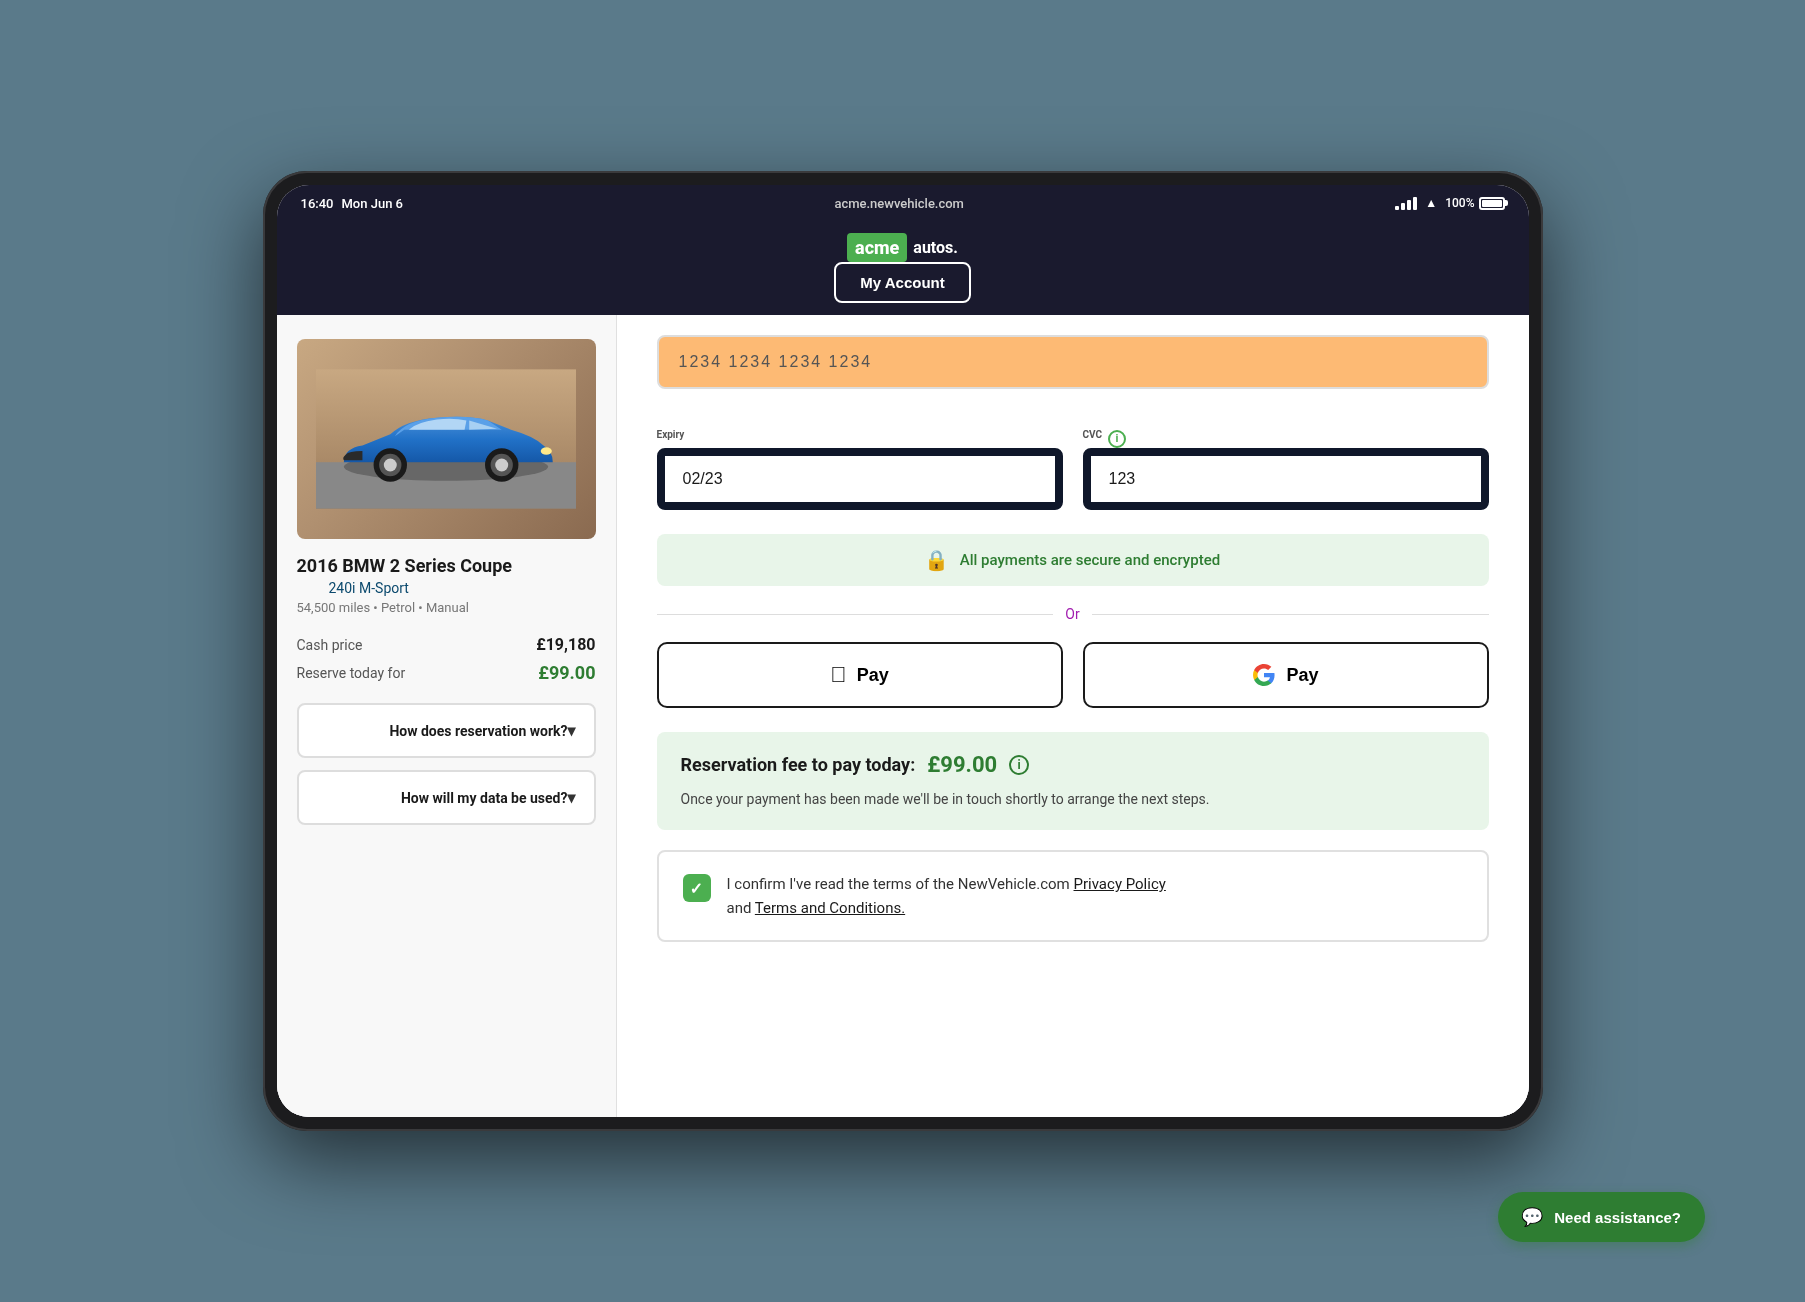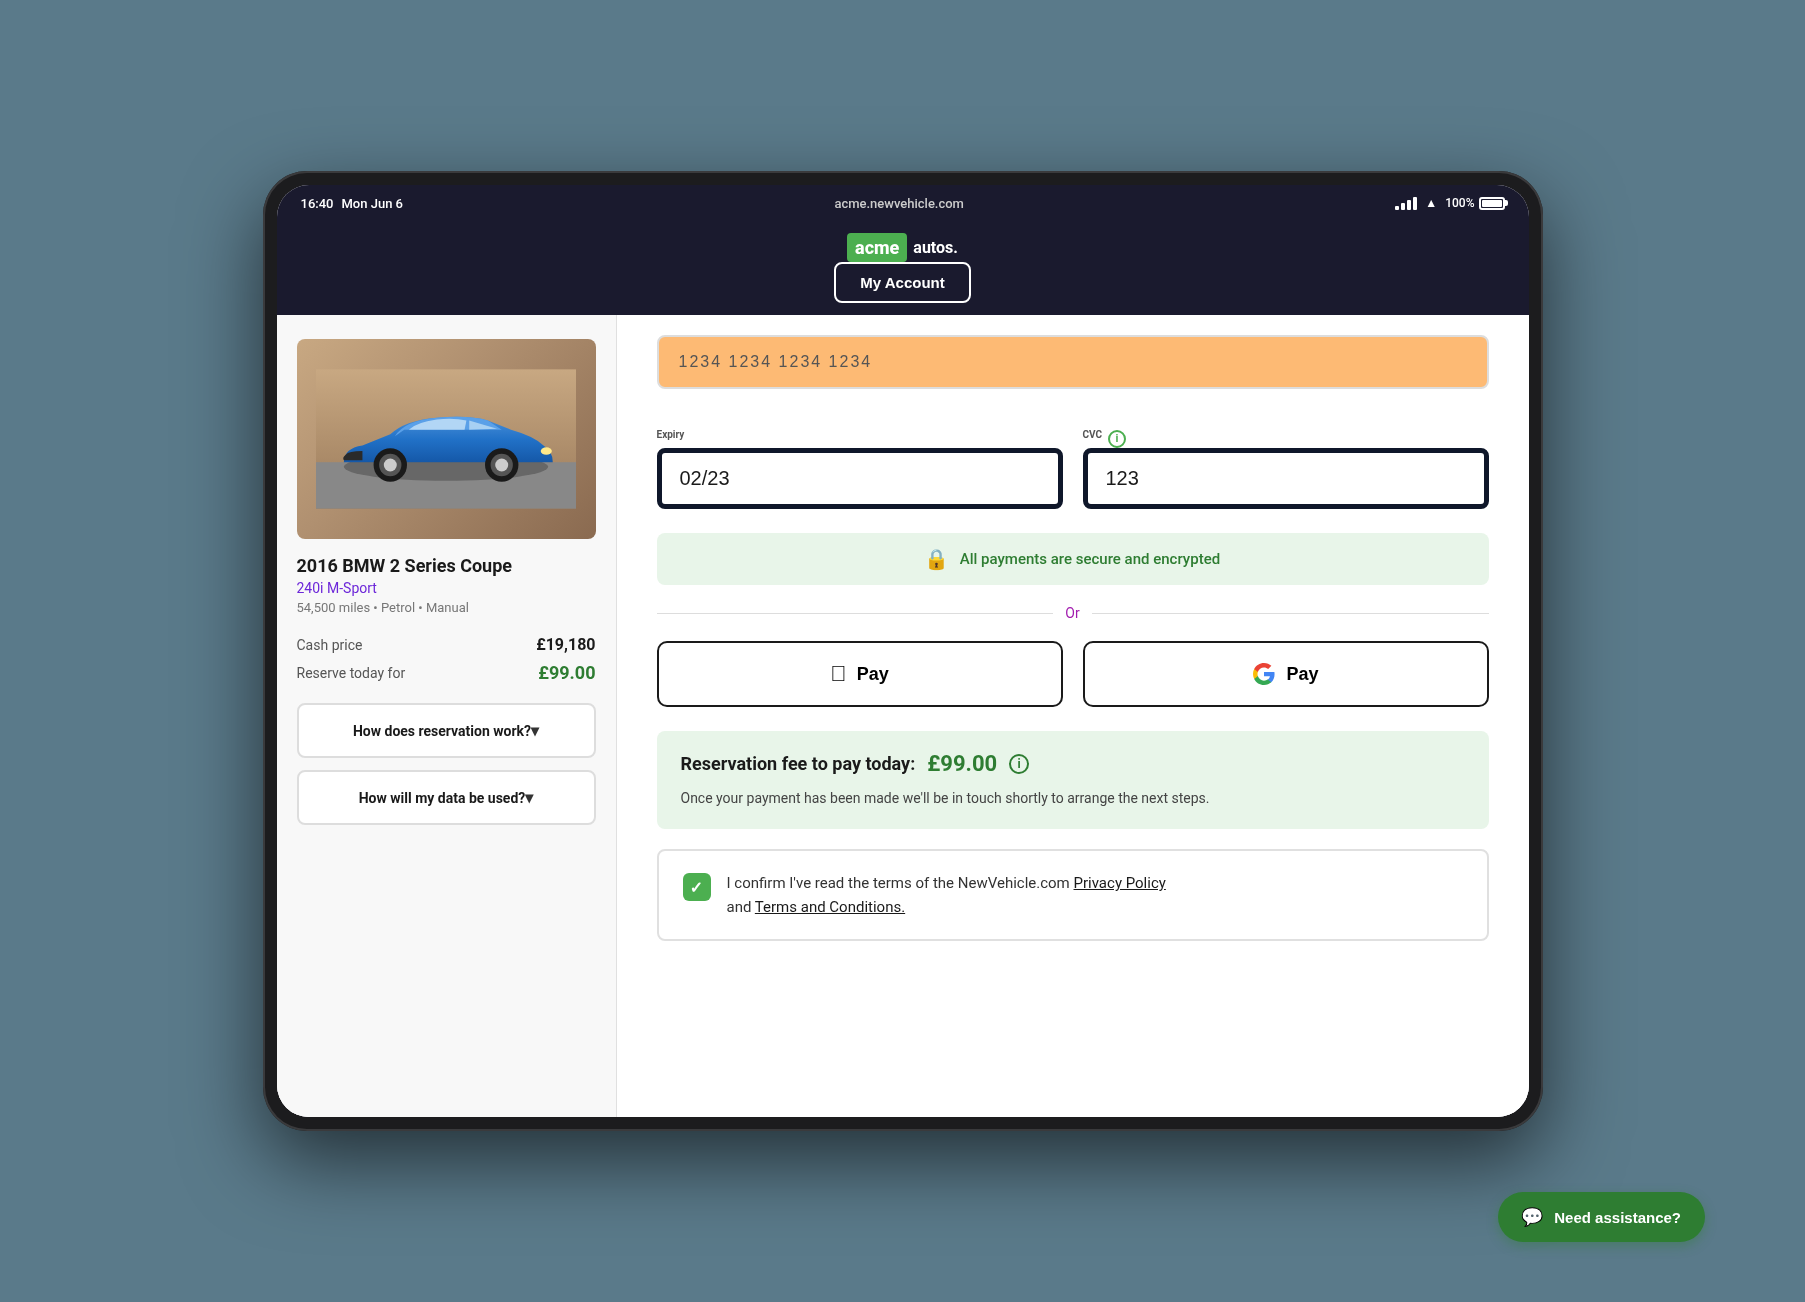--- a/index.html
+++ b/index.html
@@ -192,22 +192,23 @@
 
     .car-title {
       font-size: 18px;
       font-weight: 700;
       color: #1a1a1a;
       margin-bottom: 4px;
     }
 
     .car-subtitle {
       font-size: 14px;
-      color: #6d28d9;
+      color: #0c4a6e;
       margin-bottom: 4px;
+      margin-left: 32px;
     }
 
     .car-specs {
       font-size: 13px;
       color: #777;
       margin-bottom: 20px;
     }
 
     .car-pricing {
       margin-bottom: 20px;
@@ -239,21 +240,21 @@
     .accordion-item {
       border: 2px solid #ddd;
       border-radius: 8px;
       margin-bottom: 12px;
       background: white;
     }
 
     .accordion-header {
       display: flex;
       align-items: center;
-      justify-content: center;
+      justify-content: flex-end;
       padding: 16px 18px;
       cursor: pointer;
       font-size: 14px;
       font-weight: 700;
       color: #1a1a1a;
     }
 
     .accordion-chevron {
       font-size: 16px;
       color: #333;
@@ -296,24 +297,24 @@
     .form-label {
       display: block;
       font-size: 10px;
       color: #555;
       margin-bottom: 8px;
       font-weight: 700;
     }
 
     .form-input {
       width: 100%;
-      border: 5px solid #0f172a;
+      border: 8px solid #0f172a;
       border-radius: 8px;
       padding: 14px 18px;
-      font-size: 20px;
+      font-size: 16px;
       color: #1a1a1a;
       background: white;
     }
 
     .label-row {
       display: flex;
       align-items: center;
       gap: 6px;
     }
 

